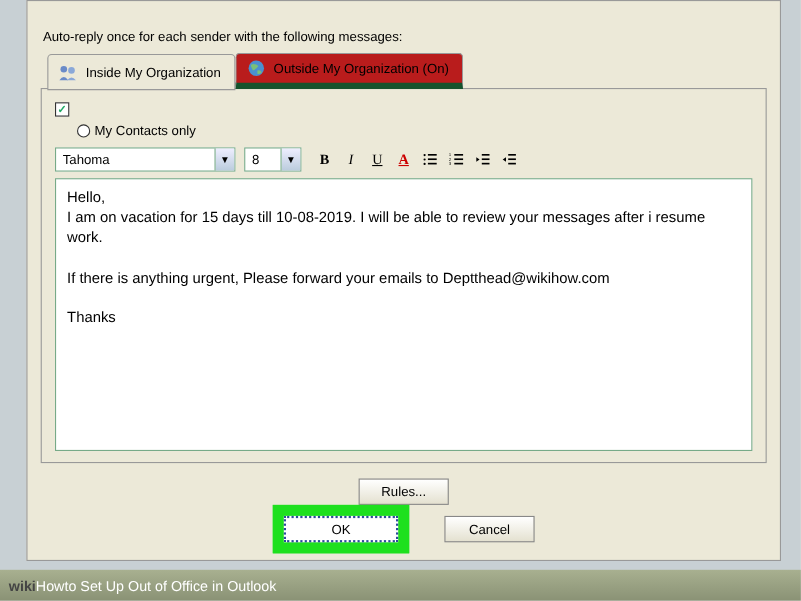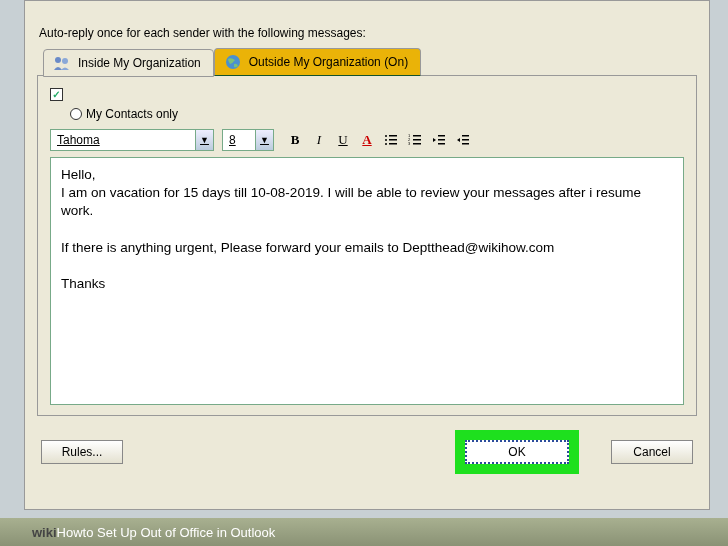--- a/index.html
+++ b/index.html
@@ -2,48 +2,48 @@
 <html><head>
 <meta charset="utf-8">
 <style>
 * { box-sizing: border-box; margin: 0; padding: 0; font-family: Tahoma, sans-serif; }
 body { background: #c8d0d4; width: 728px; height: 546px; overflow: hidden; position: relative; }
 .dialog { background: #ece9d8; border: 1px solid #999; margin: 0 18px 0 24px; padding: 8px 12px 12px 12px; position: relative; height: 510px; }
 .header-label { font-size: 12px; margin: 17px 0 8px 2px; }
 .tabs { display: flex; gap: 0; margin-left: 6px; }
 .tab { display: flex; align-items: center; gap: 6px; padding: 4px 12px 4px 8px; font-size: 12px; border: 1px solid #999; background: #ece9d8; border-radius: 4px 4px 0 0; position: relative; cursor: pointer; }
 .tab.inactive { border-bottom: 1px solid #999; top: 1px; }
-.tab.active { background: #eab308; border-bottom: 1px solid #14532d; z-index: 2; }
+.tab.active { background: #b91c1c; border-bottom: 6px solid #14532d; z-index: 2; }
 .tab-icon { width: 20px; height: 18px; display: inline-block; }
 .tab-panel { border: 1px solid #999; margin-top: -1px; padding: 10px 12px; background: #ece9d8; }
 .checkbox-row { display: flex; align-items: center; gap: 4px; font-size: 12px; margin: 2px 0 6px 0; }
 .checkbox { width: 13px; height: 13px; border: 1px solid #333; background: #fff; display: inline-flex; align-items: center; justify-content: center; font-size: 10px; color: #2a6; font-weight: bold; }
 .radio-row { display: flex; align-items: center; font-size: 12px; margin: 2px 0 8px 20px; }
 .radio-item { display: flex; align-items: center; gap: 4px; }
 .radio { width: 12px; height: 12px; border: 1px solid #333; border-radius: 50%; background: #fff; display: inline-flex; align-items: center; justify-content: center; }
 .radio.checked::after { content: ""; width: 6px; height: 6px; background: #000; border-radius: 50%; }
 .toolbar { display: flex; align-items: center; gap: 2px; margin: 4px 0 6px 0; }
-.dropdown { display: flex; align-items: center; border: 1px solid #7a8; background: #fff; height: 22px; text-decoration: underline; }
+.dropdown { display: flex; align-items: center; border: 1px solid #7a8; background: #fff; height: 22px; }
 .dropdown-val { padding: 0 6px; font-size: 12px; }
 .dropdown-btn { width: 18px; height: 20px; background: linear-gradient(#eef, #bcd); border-left: 1px solid #7a8; display: flex; align-items: center; justify-content: center; font-size: 9px; }
 .tb-btn { width: 22px; height: 22px; display: inline-flex; align-items: center; justify-content: center; font-size: 13px; font-family: 'Times New Roman', serif; cursor: pointer; }
 .tb-btn.bold { font-weight: bold; }
 .tb-btn.italic { font-style: italic; }
 .tb-btn.underline { text-decoration: underline; }
 .tb-btn.color { color: #c00; text-decoration: underline; text-decoration-color: #c00; font-weight: bold; }
 .tb-icon { width: 22px; height: 22px; display: inline-flex; align-items: center; justify-content: center; cursor: pointer; }
 .tb-icon svg { width: 14px; height: 14px; }
 .editor { background: #fff; border: 1px solid #7a8; padding: 8px 10px; font-size: 13.5px; line-height: 1.35; height: 248px; overflow: auto; white-space: pre-wrap; }
-.bottom-row { display: flex; justify-content: space-between; align-items: center; margin-top: 14px; padding: 0 4px; }
+.bottom-row { display: flex; justify-content: flex-end; align-items: center; margin-top: 14px; padding: 0 4px; flex-direction: column; }
 .btn { min-width: 82px; height: 24px; background: linear-gradient(#fff, #e4e1d0); border: 1px solid #888; font-size: 12px; display: inline-flex; align-items: center; justify-content: center; cursor: pointer; }
 .btn-group-right { display: flex; gap: 32px; align-items: center; }
 .ok-highlight { border: 6px solid #1ee01e; padding: 4px; background: #1ee01e; display: inline-block; }
 .btn.ok { min-width: 104px; border: 2px dotted #2a4b9b; background: #fff; }
 .caption-bar { position: absolute; bottom: 0; left: 0; right: 0; height: 28px; background: linear-gradient(#a8b090, #8a9275); display: flex; align-items: center; padding: 0 8px; font-size: 13px; }
-.wiki-logo { color: #444; font-weight: bold; margin-left: 24px; }
+.wiki-logo { color: #444; font-weight: bold; }
 .wiki-logo .how { color: #fff; font-weight: normal; }
 .caption-text { color: #fff; }
 </style>
 </head>
 <body>
 
 <div class="dialog">
   <div class="header-label">Auto-reply once for each sender with the following messages:</div>
 
   <div class="tabs">

